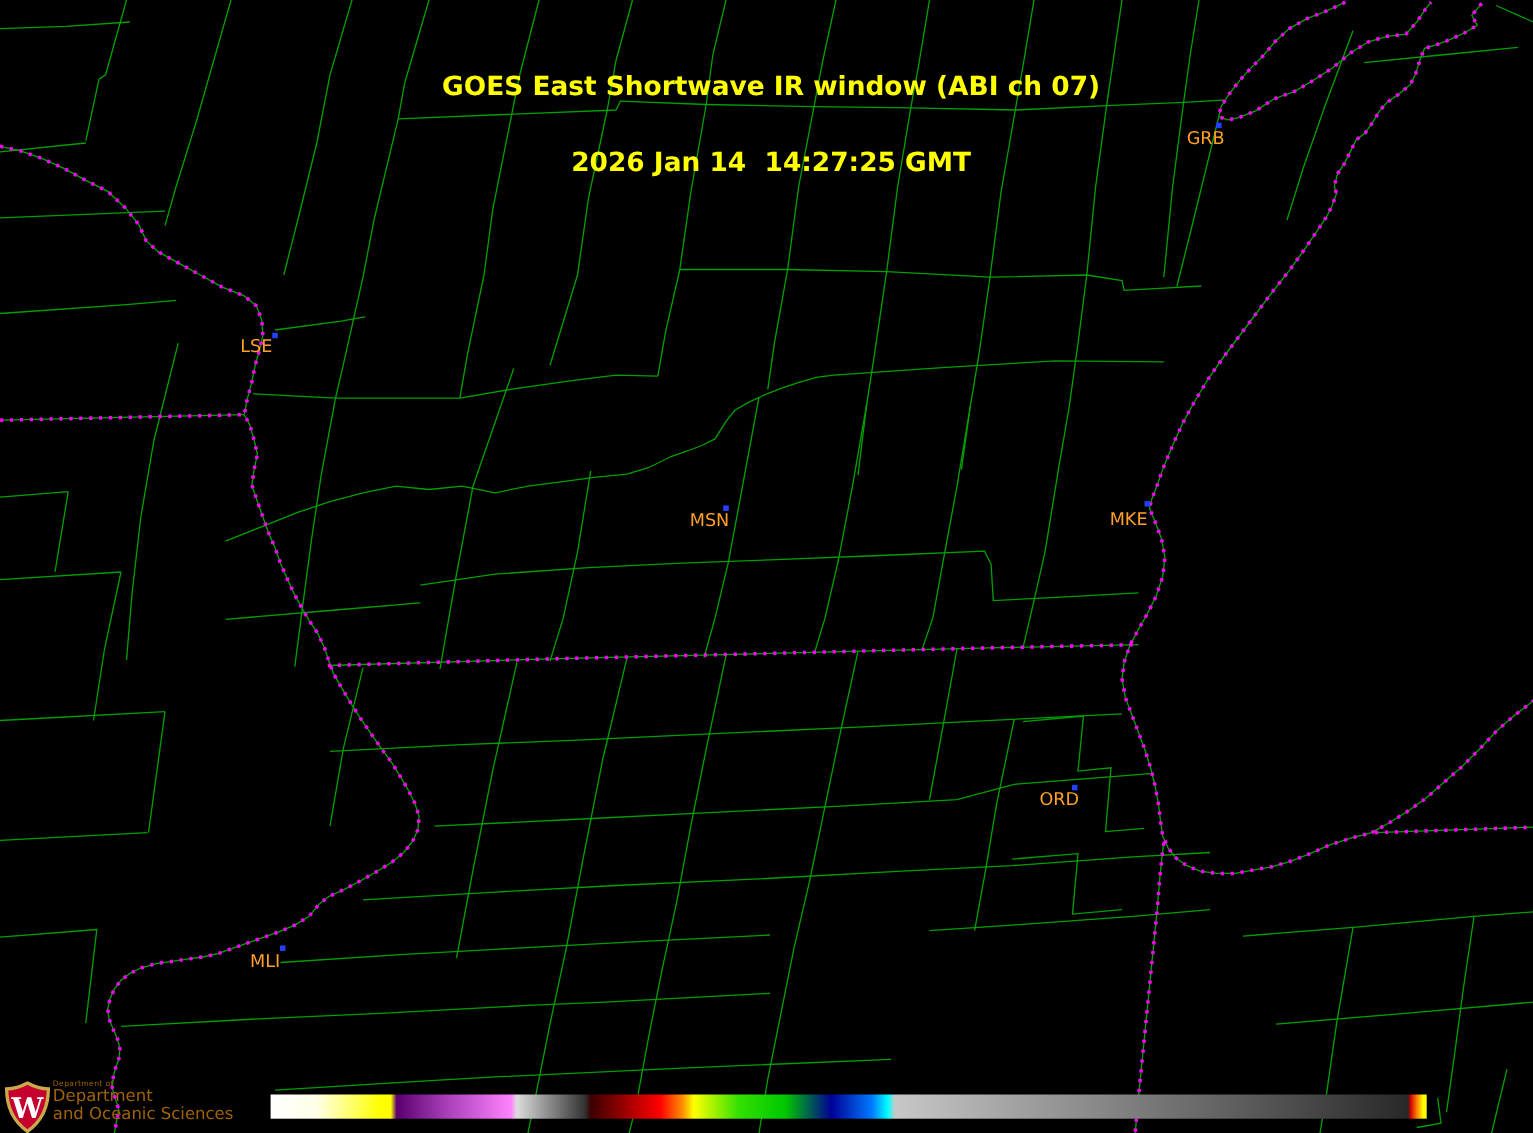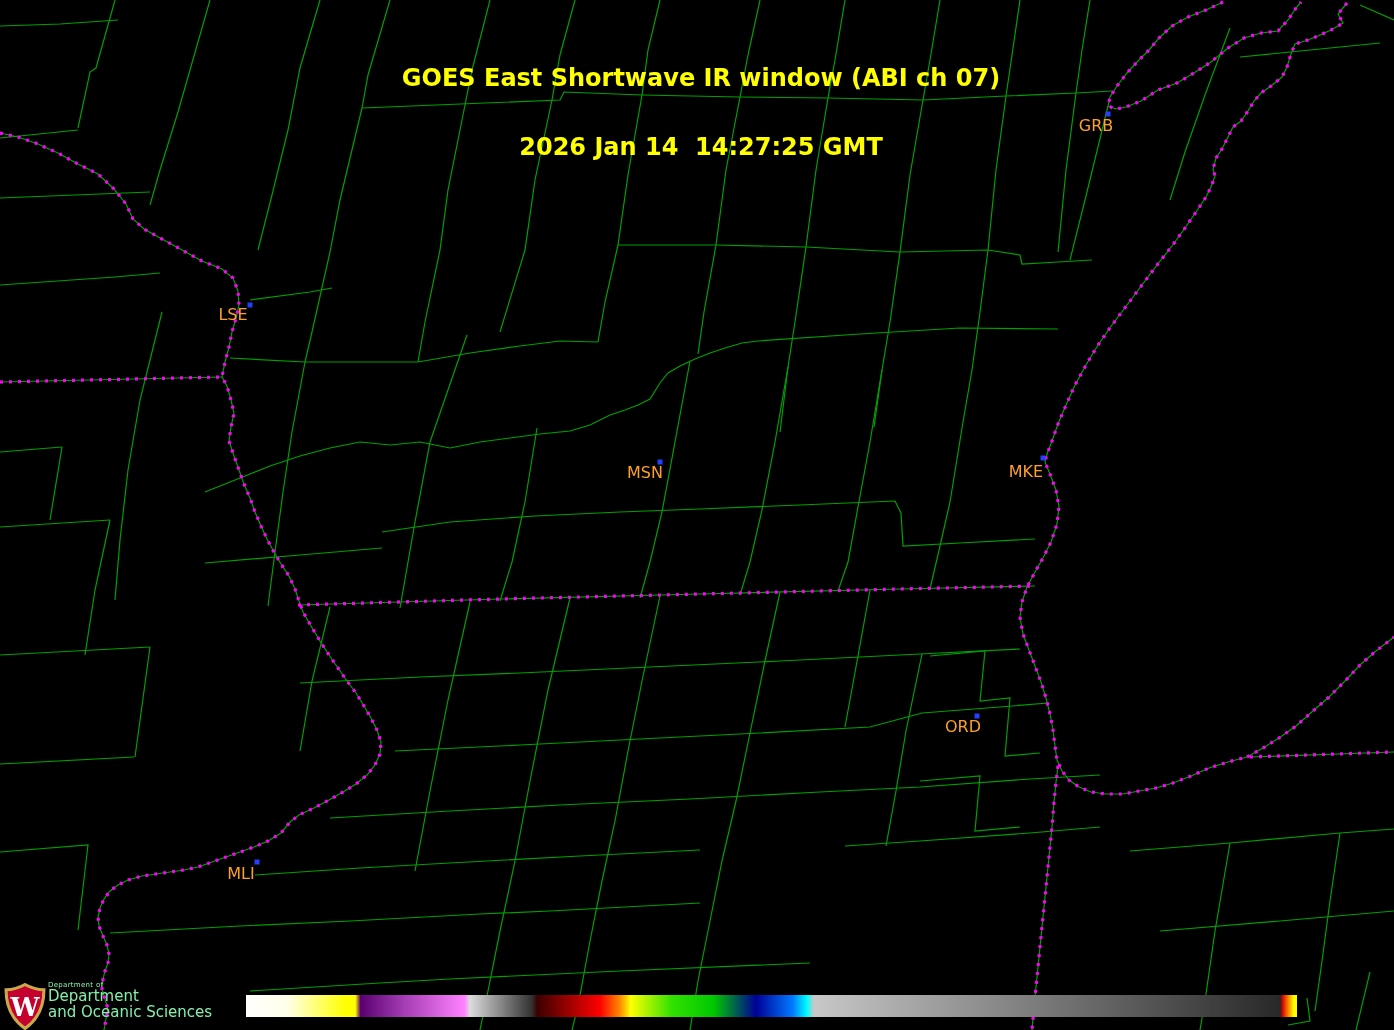--- a/index.html
+++ b/index.html
@@ -137,19 +137,19 @@
     <div>2026 Jan 14  14:27:25 GMT</div>
   </div>
 
   <div class="colorbar" id="colorbar" style="left: 246px; top: 995px; width: 1051px; height: 22px; background: linear-gradient(to right, rgb(255, 255, 255) 0%, rgb(255, 255, 232) 4%, rgb(255, 255, 0) 9.5%, rgb(255, 255, 0) 10.4%, rgb(90, 0, 112) 10.9%, rgb(164, 60, 180) 15%, rgb(255, 130, 255) 20.8%, rgb(220, 220, 220) 21.3%, rgb(50, 50, 50) 27.2%, rgb(60, 0, 0) 27.7%, rgb(255, 0, 0) 33.7%, rgb(255, 140, 0) 35.6%, rgb(255, 255, 0) 36.6%, rgb(50, 225, 0) 40.5%, rgb(0, 200, 0) 44.5%, rgb(0, 0, 150) 48.5%, rgb(0, 120, 255) 52%, rgb(0, 255, 255) 53.4%, rgb(200, 200, 200) 54%, rgb(40, 40, 40) 98.4%, rgb(210, 0, 0) 98.6%, rgb(255, 140, 0) 99.2%, rgb(255, 255, 0) 99.7%, rgb(255, 255, 0) 100%);"></div>
 
   <div class="logo">
     <svg class="crest" width="46" height="47" viewBox="0 0 60 62">
       <path id="crest-shape" d="M30,2 C39,7 48,9 55,9 C55,28 50,46 30,60 C10,46 5,28 5,9 C12,9 21,7 30,2 Z" fill="#c5002e" stroke="#caa94b" stroke-width="4"></path>
       <text id="crest-letter" x="30" y="44" text-anchor="middle" font-size="34" font-weight="bold" fill="#ffffff" font-family="DejaVu Serif, Liberation Serif, serif">W</text>
     </svg>
-    <div class="logo-text" style="color: #86efac;">
+    <div class="logo-text" style="color: #a16207;">
       <div class="logo-dept">Department of</div>
       <div class="logo-l1">Department</div>
       <div class="logo-l2">and Oceanic Sciences</div>
     </div>
   </div>
 </div>
 
 </body></html>

